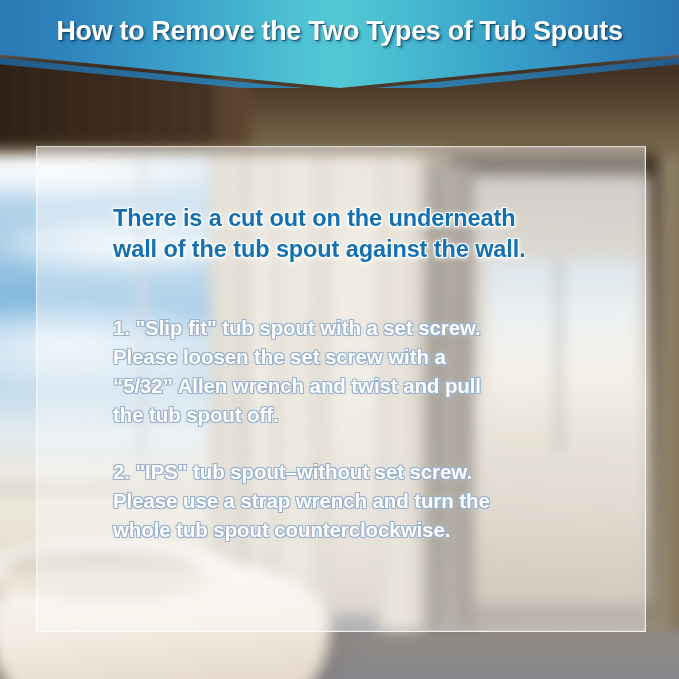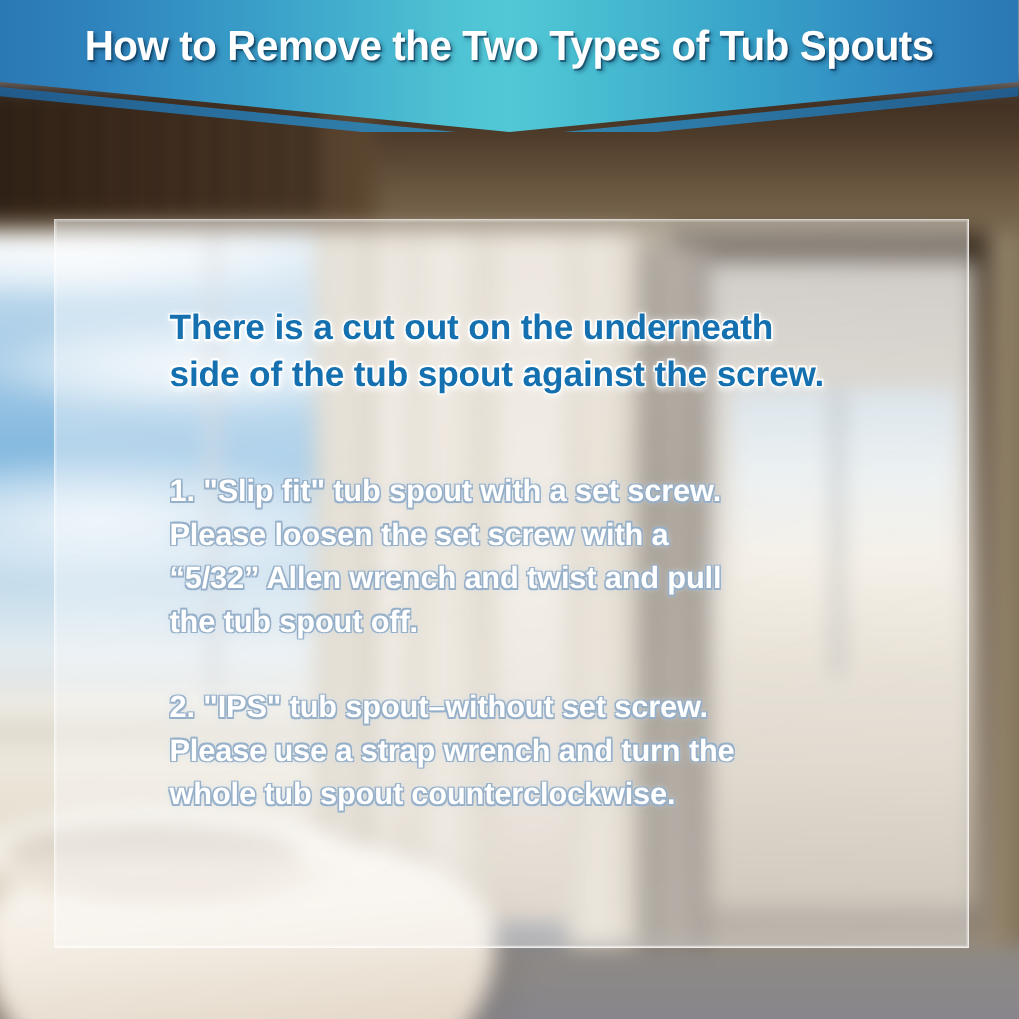--- a/index.html
+++ b/index.html
@@ -286,21 +286,21 @@
 
     <div class="ph-layer bg-tub-body"></div>
     <div class="ph-layer bg-tub-rim"></div>
     <div class="ph-layer bg-tub-inner"></div>
   </div>
 
   <div class="panel">
     <div class="panel-inner">
 
       <div class="heading">There is a cut out on the underneath
-side of the tub spout against the screw.</div>
+wall of the tub spout against the wall.</div>
 
       <div class="para para-1">1. "Slip fit" tub spout with a set screw.
 Please loosen the set screw with a
  “5/32”  Allen wrench and twist and pull
 the tub spout off.</div>
 
       <div class="para para-2">2. "IPS" tub spout–without set screw.
 Please use a strap wrench and turn the
 whole tub spout counterclockwise.</div>
 

